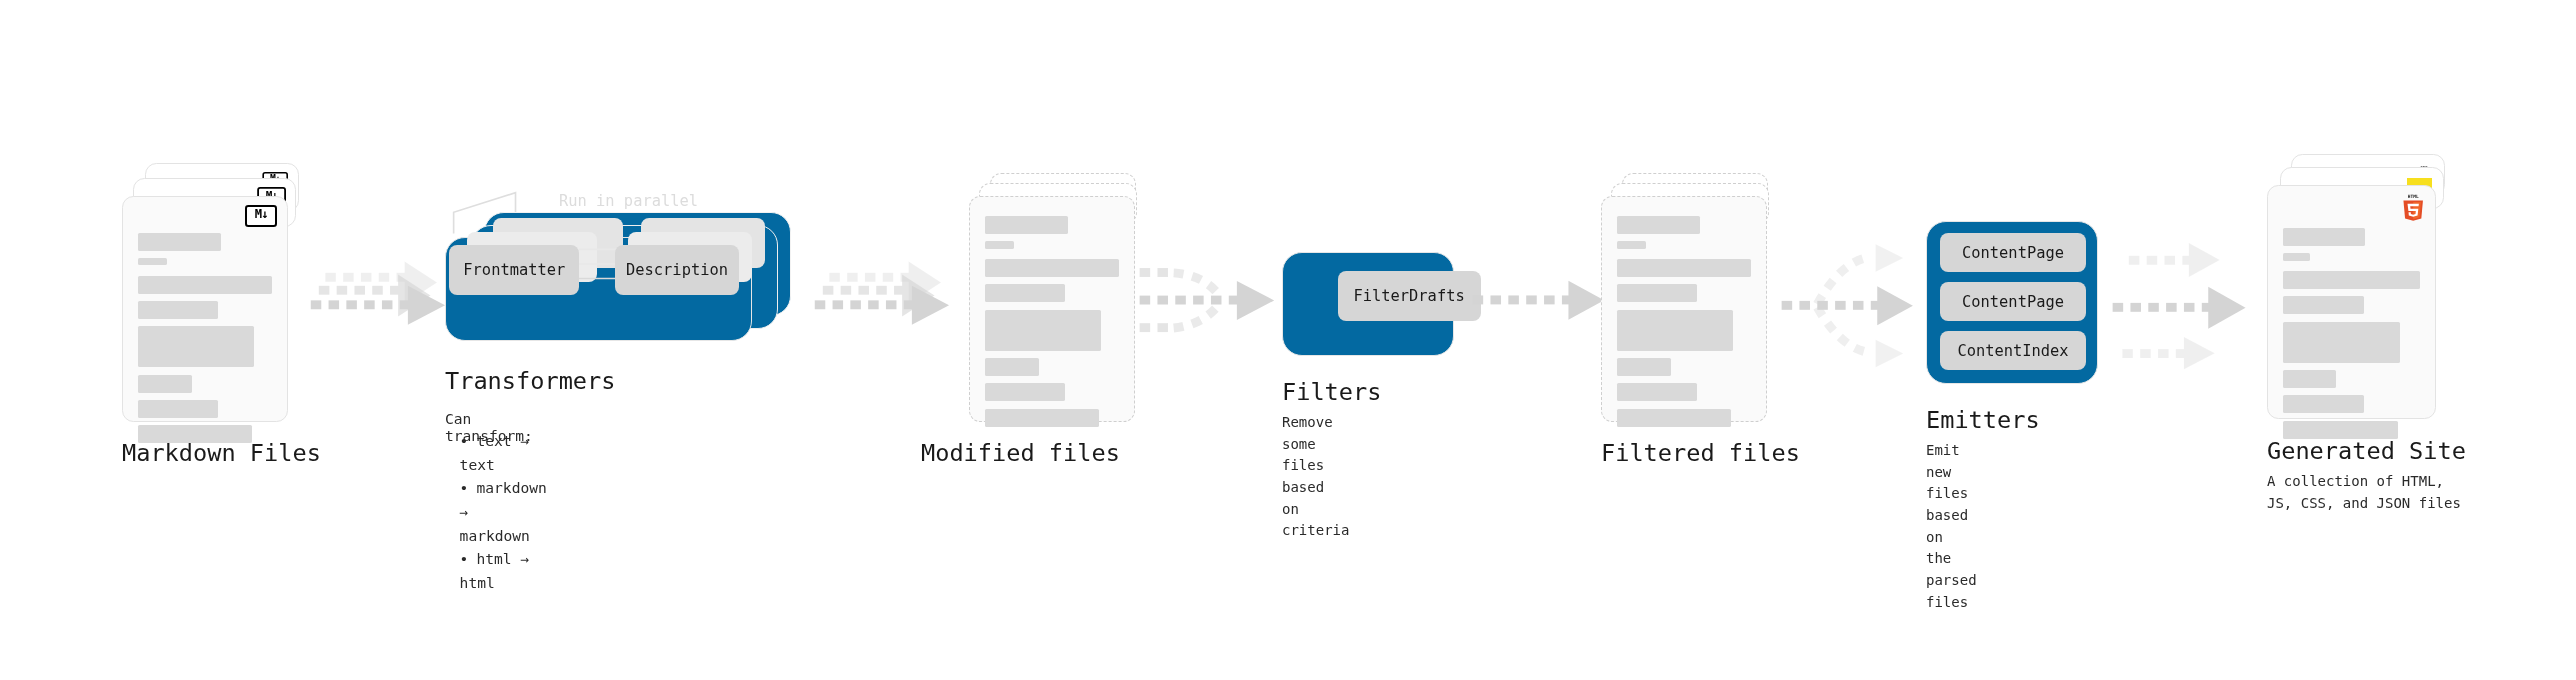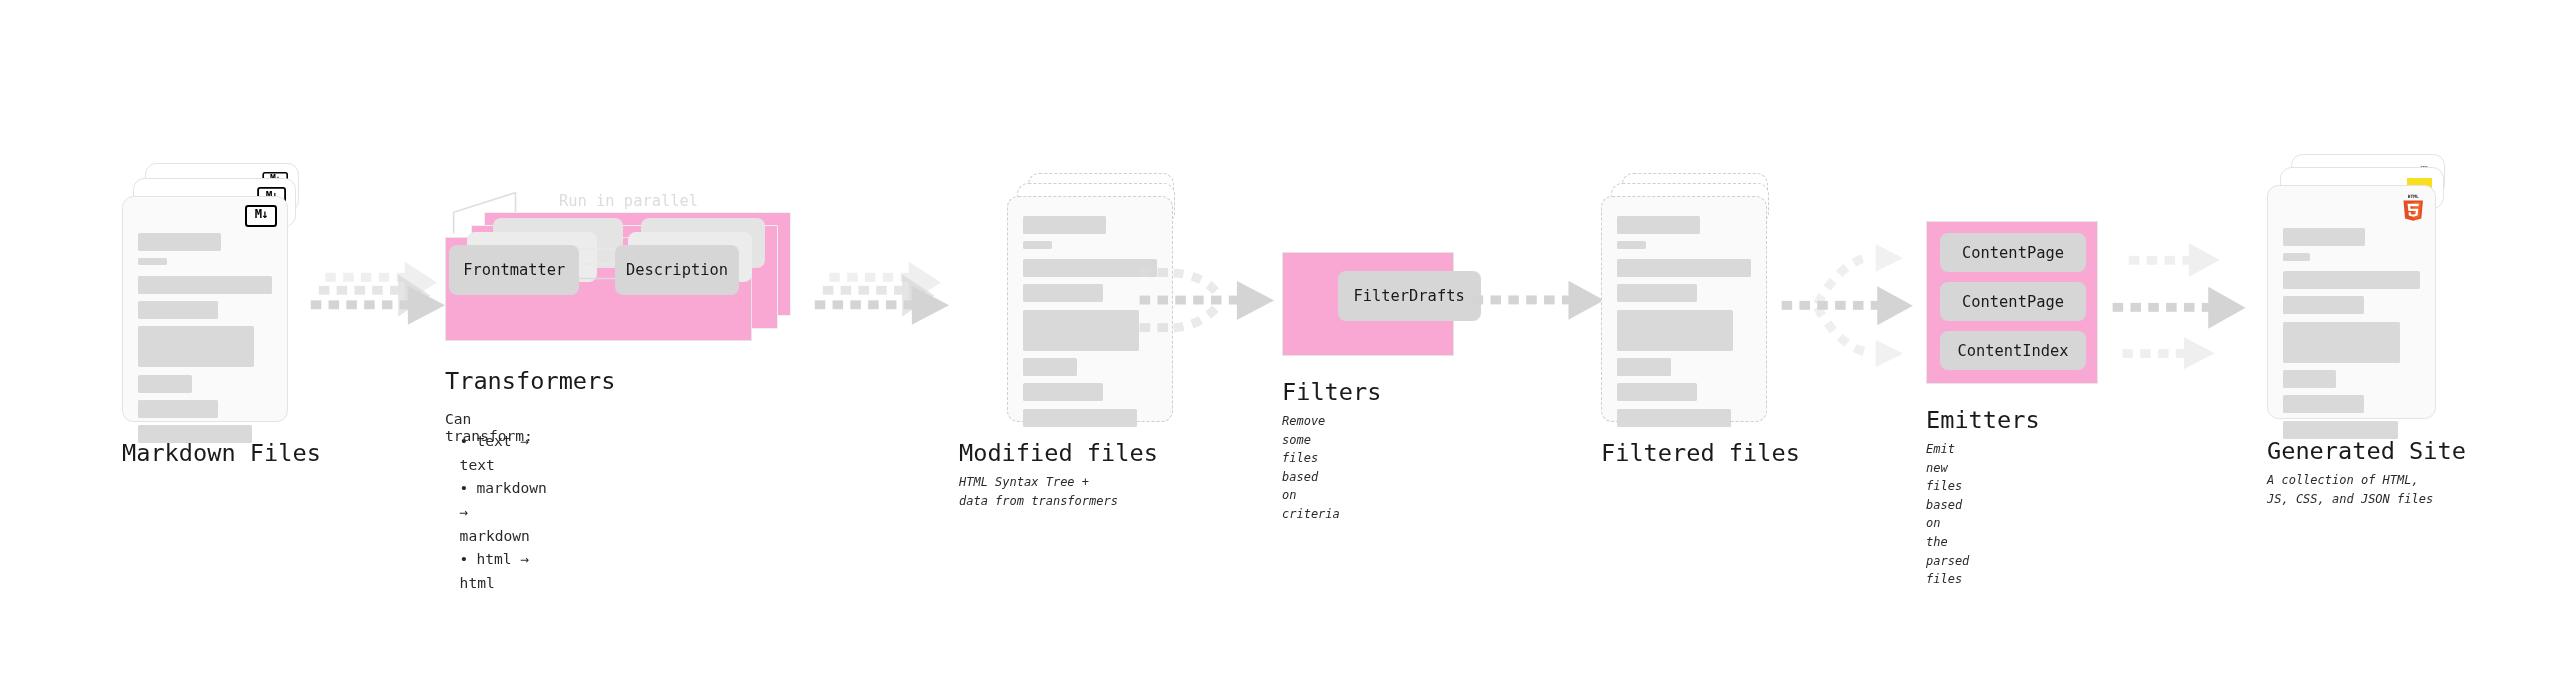--- a/index.html
+++ b/index.html
@@ -88,38 +88,37 @@
   }
 
   
   .title {
     font-size: 23.6px;
     color: #1a1a1a;
     letter-spacing: 0px;
     white-space: nowrap;
   }
   .subtitle {
-    font-size: 12px;
+    font-size: 14px;
     color: #2a2a2a;
     line-height: 1.55;
     white-space: pre-line;
-    font-style: italic;
   }
   .subtitle-label { font-size: 14.6px; color: #2a2a2a; }
   .bullets { margin: 0; padding: 0 0 0 13px; list-style: none; }
   .bullets li { font-size: 14.6px; color: #2a2a2a; line-height: 1.62; }
   .bullets li::before { content: "\2022"; margin-right: 8.1px; }
 
   
   .procbox {
     position: absolute;
     box-sizing: border-box;
     border: 1.6px solid #e6e6e6;
-    border-radius: 1px;
-    background: #f9a8d4;
+    border-radius: 20px;
+    background: #0369a1;
   }
   .chip {
     position: absolute;
     box-sizing: border-box;
     background: #d6d6d6;
     border-radius: 8.1px;
     color: #1a1a1a;
     font-size: 15.4px;
     display: flex;
     align-items: center;
@@ -261,40 +260,38 @@
           <rect x="24" y="40" width="13" height="11"></rect>
         <rect x="46" y="40" width="13" height="11"></rect>
           <rect x="68" y="40" width="13" height="11"></rect>
         <rect x="90" y="40" width="13" height="11"></rect>
           <rect x="112" y="40" width="13" height="11"></rect>
         <polygon points="122,22 168,46 122,70"></polygon>
       </g>
     </g>
   </svg>
 
-  <div class="node" style="left:959px; top:163px;padding-left:48px;">
+  <div class="node" style="left:921px; top:163px;padding-left:48px;">
     <div class="card-stack" style="width:187px; height:260px;">
       <div class="card dashed" style="left:21px; top:9.8px; width:146px; height:41px; background:#ffffff;"></div>
       <div class="card dashed" style="left:9.8px; top:19.5px; width:158px; height:41px; background:#ffffff;"></div>
       <div class="card dashed" style="left:0px; top:32.5px; width:166px; height:226px;">
         <div class="card-body" style="top:19.5px;">
           <div class="bar" style="width:62%;"></div>
           <div class="bar thin" style="width:22%;"></div>
           <div class="bar" style="width:100%;"></div>
           <div class="bar" style="width:60%;"></div>
           <div class="bar tall" style="width:86%;"></div>
           <div class="bar" style="width:40%;"></div>
           <div class="bar" style="width:60%;"></div>
           <div class="bar" style="width:85%;"></div>
         </div>
       </div>
     </div>
     <div class="title" style="position:absolute; left:0px; top:276px;">Modified files</div>
-    <div class="subtitle" style="position:absolute; left:0px; top:310px;">HTML Syntax Tree +
-data from transformers</div>
   </div>
 
   <svg style="left:1138px; top:258px;" width="154" height="106" viewBox="0 0 190 130">
     <g fill="#dcdcdc" opacity="0.75">
       <rect x="2" y="12" width="13" height="11"></rect>
         <rect x="24" y="12" width="13" height="11"></rect>
       <path d="M 44 18 Q 82 20 102 48" stroke="#dcdcdc" stroke-width="11" stroke-dasharray="12 11" fill="none" opacity="0.8"></path>
       <rect x="2" y="80" width="13" height="11"></rect>
         <rect x="24" y="80" width="13" height="11"></rect>
       <path d="M 44 86 Q 82 82 102 54" stroke="#dcdcdc" stroke-width="11" stroke-dasharray="12 11" fill="none" opacity="0.8"></path>

